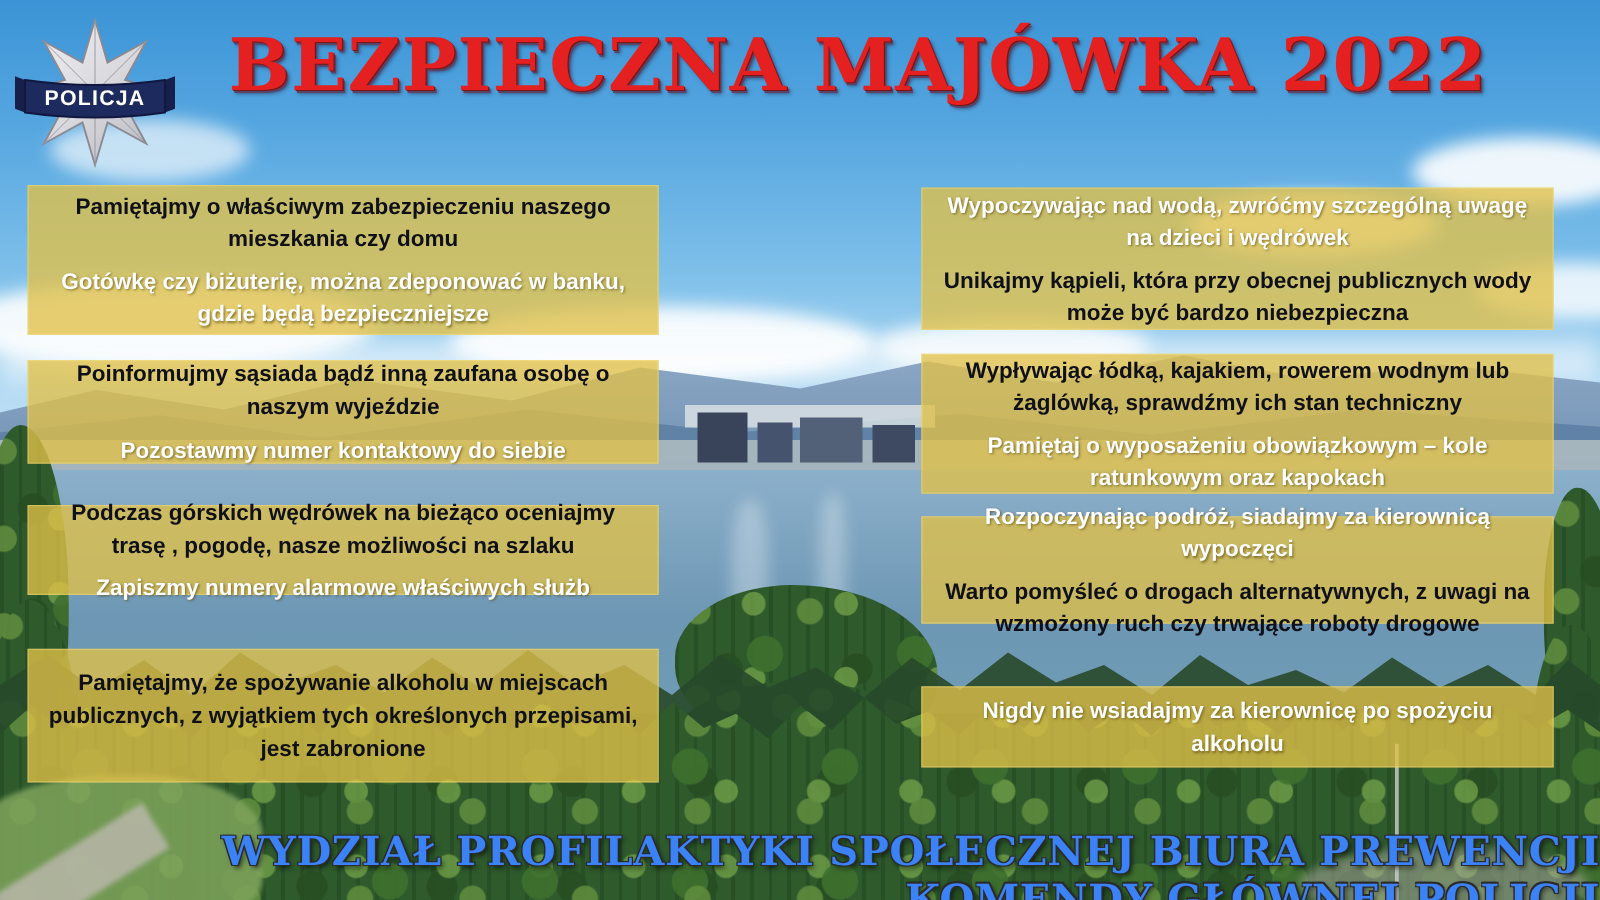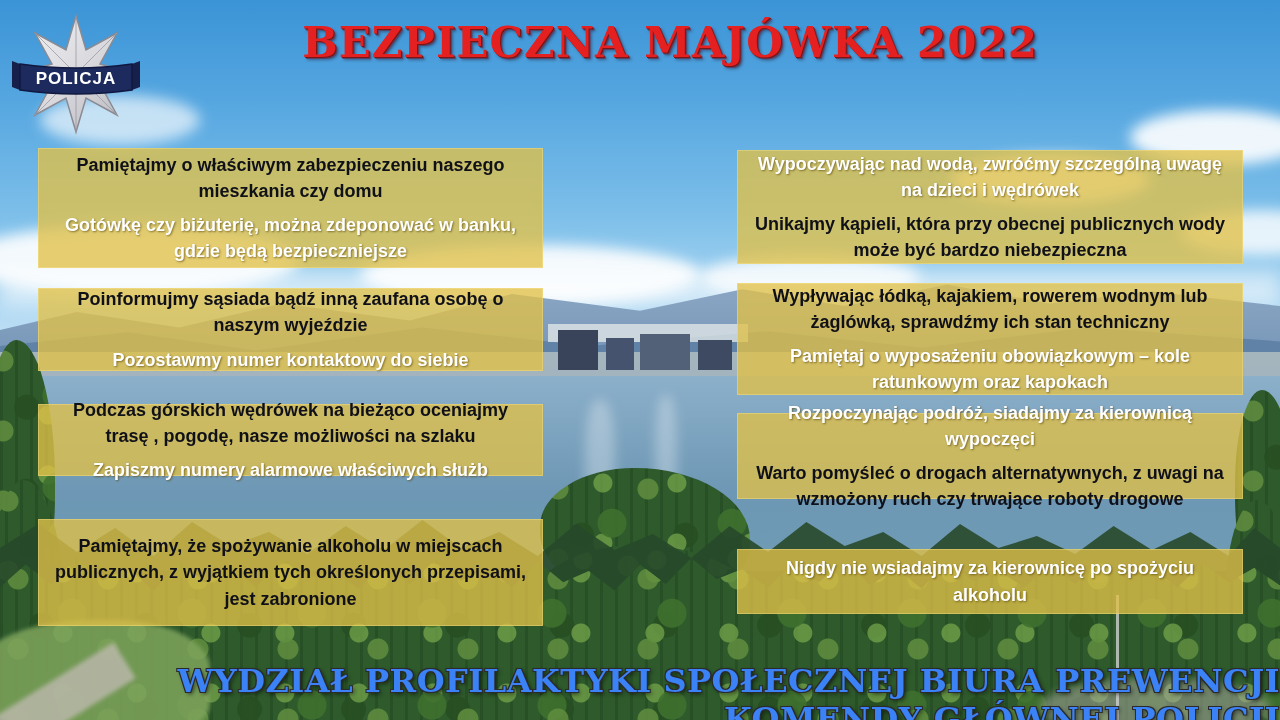--- a/index.html
+++ b/index.html
@@ -37,29 +37,29 @@
     clip-path:polygon(0 18%,2% 4%,4% 16%,6% 0,8% 14%,10% 6%,12% 20%,14% 2%,16% 15%,18% 5%,20% 18%,22% 0,24% 13%,26% 7%,28% 19%,30% 3%,32% 16%,34% 1%,36% 14%,38% 6%,40% 18%,42% 2%,44% 15%,46% 8%,48% 20%,50% 4%,52% 16%,54% 0,56% 13%,58% 7%,60% 18%,62% 3%,64% 15%,66% 1%,68% 17%,70% 6%,72% 19%,74% 2%,76% 14%,78% 8%,80% 18%,82% 4%,84% 16%,86% 0,88% 13%,90% 7%,92% 18%,94% 3%,96% 15%,98% 6%,100% 17%,100% 100%,0 100%);}
   .lawn{left:-30px;top:620px;width:240px;height:120px;background:#7fa45c;border-radius:50% 40% 30% 50%;opacity:.85;filter:blur(2px);}
   .road{left:40px;top:625px;width:42px;height:150px;background:#bdb9ae;opacity:.8;filter:blur(2px);transform:rotate(58deg);}
   .road2{left:1040px;top:678px;width:230px;height:60px;background:#a7a89b;opacity:.55;filter:blur(4px);border-radius:50%;}
   .pole{left:1116px;top:595px;width:3px;height:125px;background:#cfcfcf;opacity:.8;}
   
   .badge{position:absolute;left:12px;top:6px;width:128px;height:136px;}
   
   .title{
     position:absolute;left:150px;top:18px;width:1040px;margin:0;
-    font-family:"DejaVu Serif", serif;font-weight:bold;font-size:42px;letter-spacing:1px;
-    text-align:center;color:#e52020;
+    font-family:"DejaVu Serif", serif;font-weight:bold;font-size:58px;letter-spacing:1px;
+    text-align:right;color:#e52020;
     text-shadow:1px 1px 0 #7a1515,2px 2px 0 #574468,3px 3px 3px rgba(40,40,70,.55);}
   
   .tip-box{
     position:absolute;width:505px;box-sizing:border-box;padding:4px 10px;
     background:rgba(224,192,72,.78);border:1px solid rgba(255,235,150,.35);
     display:flex;flex-direction:column;justify-content:center;gap:2px;}
-  .tip-box.left{left:38px;}
+  .tip-box.left{left:22px;}
   .tip-box.right{left:737px;width:506px;}
   .tip-line{margin:3px 0;font-size:18px;font-weight:bold;line-height:1.45;text-align:center;}
   .tip-line[data-style="dark"]{color:#101018;}
   .tip-line[data-style="white"]{color:#ffffff;text-shadow:1px 1px 2px rgba(90,70,10,.65);}
   
   .footer{
     position:absolute;left:0;top:662px;width:1280px;margin:0;text-align:right;
     font-family:"DejaVu Serif", serif;font-weight:bold;font-size:32px;letter-spacing:.5px;color:#3b82f6;
     text-shadow:1px 1px 0 #2b2b2b,-1px -1px 0 #2b2b2b,1px -1px 0 #2b2b2b,-1px 1px 0 #2b2b2b,2px 2px 4px rgba(0,0,0,.65);}
 </style>

